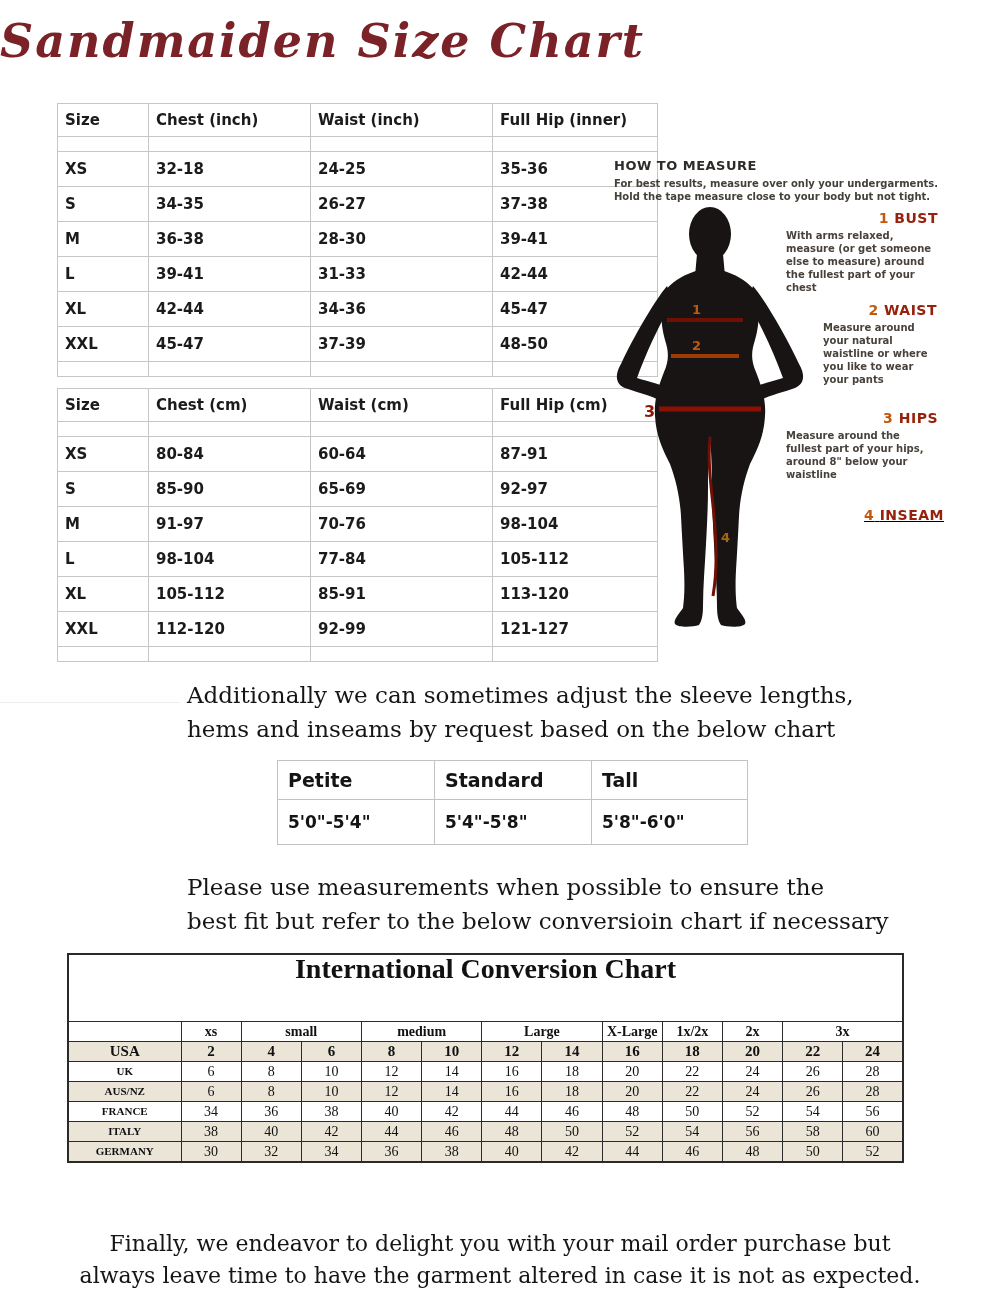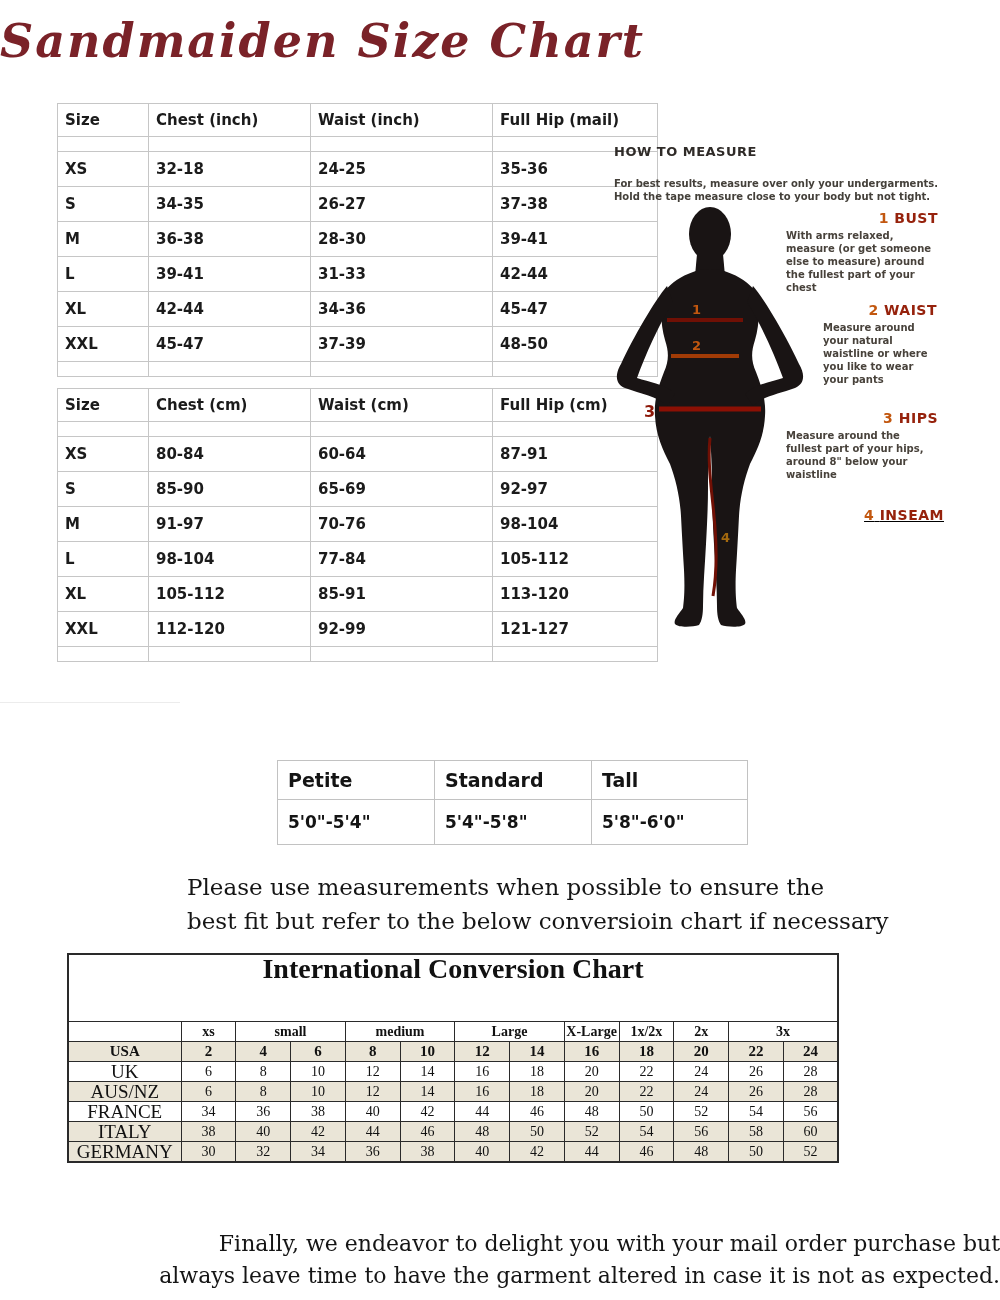--- a/index.html
+++ b/index.html
@@ -14,57 +14,57 @@
   
   .sizetbl{position:absolute;border-collapse:collapse;table-layout:fixed;
            font-family:"DejaVu Sans",sans-serif;}
   .sizetbl td,.sizetbl th{border:1px solid #c6c6c6;padding:0 0 0 7px;text-align:left;
            font-weight:bold;color:#1b1b1b;font-size:15px;white-space:nowrap;overflow:hidden;}
   .sizetbl tr.hdr th{height:32px;}
   .sizetbl tr.sp td{height:14px;}
   .sizetbl tr.dr td{height:34px;}
 
   
-  .htm-head{position:absolute;left:614px;top:144px;font-size:13px;font-weight:bold;
+  .htm-head{position:absolute;left:614px;top:158px;font-size:13px;font-weight:bold;
             color:#2f2b28;letter-spacing:.5px;text-align:center;}
   .htm-intro{position:absolute;left:614px;top:177px;width:330px;font-size:10px;
              font-weight:bold;color:#44403a;line-height:13px;}
   .step{position:absolute;}
   .step h3{margin:0;font-size:14px;font-weight:bold;letter-spacing:.5px;text-align:right;}
   .step .num{color:#c2570f;}
   .step .nm{color:#96220c;}
   .step p{margin:3px 0 0;font-size:10px;font-weight:bold;color:#48423b;line-height:13px;}
   .figure-svg{position:absolute;left:613px;top:198px;z-index:5;}
 
   
   .faint-line{position:absolute;left:0;top:702px;width:180px;height:0;
               border-top:1px solid #ececec;}
 
   
   .para{position:absolute;font-family:"DejaVu Serif",serif;color:#151515;
         font-size:23px;line-height:34px;}
-  .para.center{width:1000px;left:0;text-align:right;font-size:22px;line-height:32px;}
+  .para.center{width:1000px;left:0;text-align:center;font-size:22px;line-height:32px;}
 
   
   .heighttbl{position:absolute;left:277px;top:760px;border-collapse:collapse;
              table-layout:fixed;font-family:"DejaVu Sans",sans-serif;}
   .heighttbl td,.heighttbl th{border:1px solid #c2c2c2;padding:0 0 0 10px;text-align:left;
              color:#141414;font-weight:bold;white-space:nowrap;}
   .heighttbl tr.hh th{height:38px;font-size:19px;}
   .heighttbl tr.hv td{height:44px;font-size:17px;}
 
   
-  .cc{position:absolute;left:67px;top:953px;width:772px;border-collapse:collapse;
+  .cc{position:absolute;left:67px;top:953px;width:837px;border-collapse:collapse;
       table-layout:fixed;font-family:"Liberation Serif",serif;border:2px solid #2a2a2a;}
   .cc td{border:1px solid #2a2a2a;text-align:center;padding:0;height:19px;
          line-height:19px;font-size:14px;color:#111;white-space:nowrap;}
   .cc .title-cell{height:62px;font-size:28px;font-weight:bold;vertical-align:top;
                   padding-top:4px;border-bottom:1px solid #2a2a2a;background:#fff;}
   .cc .g{font-weight:bold;font-size:14px;}
-  .cc .region{font-weight:normal;font-size:19px;}
+  .cc .region{font-weight:bold;font-size:11px;}
   .cc tr.shade td{background:#eae5d7;}
   .cc tr.bold-vals td{font-weight:bold;font-size:15px;}
 </style>
 </head>
 <body>
 
 <div class="page">
 
   <div class="title">Sandmaiden Size Chart</div>
 
@@ -73,21 +73,21 @@
         <col style="width:91px">
         <col style="width:162px">
         <col style="width:182px">
         <col style="width:165px">
       </colgroup>
     <tbody>
         <tr class="hdr">
       <th>Size</th>
       <th>Chest (inch)</th>
       <th>Waist (inch)</th>
-      <th>Full Hip (mail)</th>
+      <th>Full Hip (inner)</th>
     </tr>
     <tr class="sp">
           <td></td>
           <td></td>
           <td></td>
           <td></td>
         </tr>
     <tr class="dr">
       <td>XS</td>
       <td>32-18</td>
@@ -245,20 +245,24 @@
   <div class="step" style="left:786px;top:410px;width:152px;">
     <h3><span class="num">3</span> <span class="nm">HIPS</span></h3>
     <p>Measure around the fullest part of your hips, around 8" below your waistline</p>
   </div>
   <div class="step" style="left:786px;top:507px;width:158px;text-decoration:underline;">
     <h3><span class="num">4</span> <span class="nm">INSEAM</span></h3>
   </div>
 
   <div class="faint-line"></div>
 
+  <div class="para" style="left:187px;top:678px;">
+    <div>Additionally we can sometimes adjust the sleeve lengths,</div>
+    <div>hems and inseams by request based on the below chart</div>
+  </div>
 
   <table class="heighttbl">
     <colgroup>
         <col style="width:157px">
         <col style="width:157px">
         <col style="width:156px">
       </colgroup>
     <tbody>
         <tr class="hh">
       <th>Petite</th>

